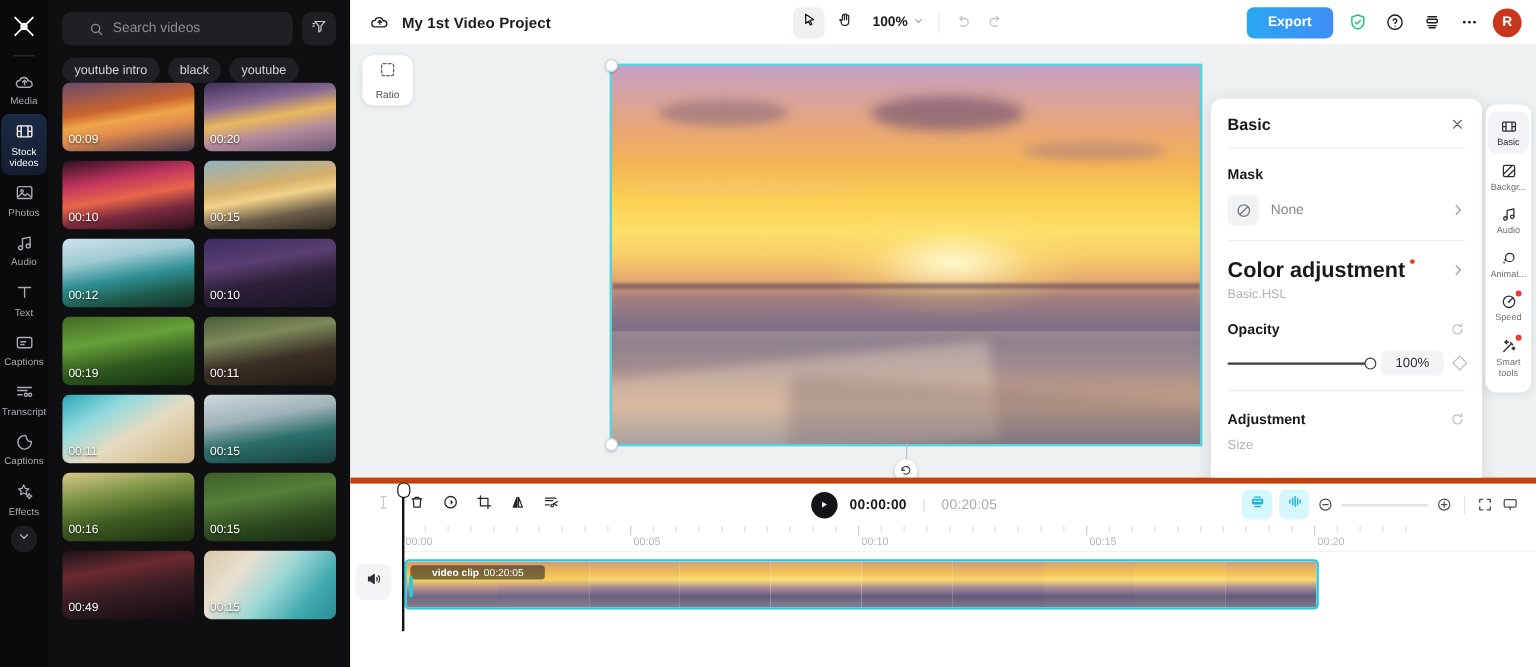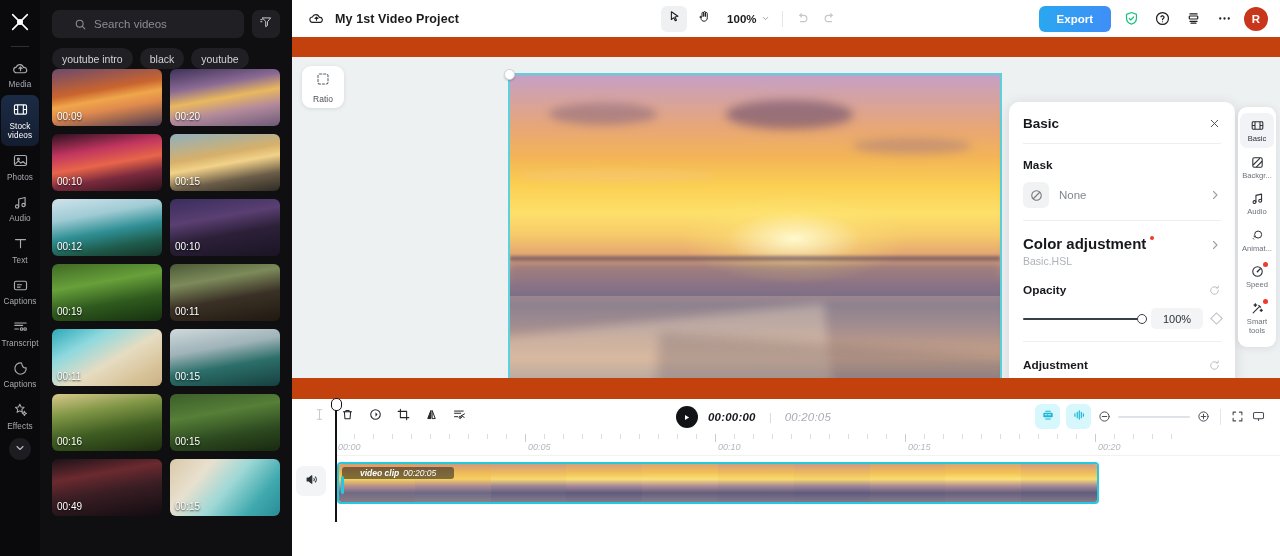--- a/index.html
+++ b/index.html
@@ -62,21 +62,21 @@
   .grid { display:grid; grid-template-columns: 1fr 1fr; gap: 8px; padding: 0 12px; }
   .thumb {
     position: relative; height: 57px; border-radius: 6px; overflow: hidden; cursor: pointer;
   }
   .thumb .dur {
     position: absolute; left: 5px; bottom: 4px; color:#fff; font-size: 10px;
     text-shadow: 0 1px 2px rgba(0,0,0,.8); font-weight: 500;
   }
 
   
-  .main { flex:1; height:556px; display:flex; flex-direction:column; background:#c2410c; position:relative;gap:20px; }
+  .main { flex:1; height:556px; display:flex; flex-direction:column; background:#fef9c3; position:relative; }
 
   
   .topbar { height: 37px; display:flex; align-items:center; padding: 0 12px 0 16px; gap: 10px; background:#fff; }
   .cloud-ico { color:#222; display:flex; }
   .proj-title { font-size: 12.5px; font-weight: bold; color:#1c1c1e; letter-spacing: .1px; }
   .topbar-center { flex:1; display:flex; align-items:center; justify-content:center; gap: 4px; }
   .tool-sq { width:26px; height:26px; border-radius:6px; display:flex; align-items:center; justify-content:center; cursor:pointer; color:#1c1c1e; }
   .tool-sq.sel { background:#eef0f2; }
   .zoomval { font-size:11.5px; color:#1c1c1e; font-weight:600; display:flex; align-items:center; gap:4px; cursor:pointer; margin-left:6px;}
   .vdiv { width:1px; height:16px; background:#e3e5e8; margin: 0 8px; }
@@ -126,21 +126,21 @@
   .pp-head { display:flex; align-items:center; justify-content:space-between; }
   .pp-title { font-size:13.5px; font-weight:bold; color:#16181d; }
   .pp-close { cursor:pointer; color:#4c5057; display:flex; }
   .pp-rule { height:1px; background:#eceef1; margin: 12px 0 0 0; }
   .pp-sec-title { font-size:11.8px; font-weight:bold; color:#16181d; margin-top:14px; }
   .mask-row { display:flex; align-items:center; gap:10px; margin-top:10px; cursor:pointer; }
   .mask-sq { width:26px;height:26px;border-radius:6px;background:#f0f2f4;display:flex;align-items:center;justify-content:center;color:#73777e;}
   .mask-lbl { font-size:11.5px; color:#83878e; flex:1; }
   .chev { color:#9ca0a7; display:flex; }
   .ca-row { display:flex; align-items:flex-start; justify-content:space-between; margin-top:14px; cursor:pointer;}
-  .ca-title { font-size:15px; font-weight:bold; color:#16181d; display:flex; align-items:flex-start; gap:4px;}
+  .ca-title { font-size:18px; font-weight:bold; color:#16181d; display:flex; align-items:flex-start; gap:4px;}
   .reddot { width:4px;height:4px;border-radius:50%;background:#f0392b; display:inline-block; margin-top:1px;}
   .ca-sub { font-size:10.5px; color:#aeb2b9; margin-top:3px; }
   .op-head { display:flex; align-items:center; justify-content:space-between; margin-top:16px; }
   .reset-ico { color:#b9bdc4; cursor:pointer; display:flex; }
   .slider-row { display:flex; align-items:center; gap:9px; margin-top:11px; }
   .track { flex:1; height:2px; background:#dfe2e6; border-radius:2px; position:relative; }
   .track .fill { position:absolute; left:0; top:0; height:2px; width:100%; background:#3a3f47; border-radius:2px; }
   .track .knob { position:absolute; right:-5px; top:-4px; width:10px;height:10px;border-radius:50%;background:#fff;border:1.4px solid #3a3f47; cursor:pointer;}
   .numbox { width:52px; height:21px; border-radius:5px; background:#f2f4f6; display:flex; align-items:center; justify-content:center; font-size:11px; color:#2c3038; cursor:pointer;}
   .diamond { width:9px;height:9px;border:1.3px solid #b9bdc4; transform:rotate(45deg); cursor:pointer; }
@@ -154,21 +154,21 @@
     padding: 6px 0 8px; display:flex; flex-direction:column; align-items:center; gap:2px; z-index:7;
   }
   .pr-item { width:34px; padding:5px 0 4px; border-radius:7px; display:flex; flex-direction:column; align-items:center; gap:2px; cursor:pointer; position:relative; }
   .pr-item.active { background:#f1f3f6; }
   .pr-item .ico { color:#2b2e34; display:flex; }
   .pr-item .lbl { font-size:7.6px; color:#6c7077; line-height:8.6px; text-align:center; }
   .pr-item.active .lbl { color:#2b2e34; }
   .pr-badge { position:absolute; right:6px; top:3px; width:5px;height:5px;border-radius:50%;background:#f0392b; }
 
   
-  .timeline { height: 158px; background:#fff; border-top:1px solid #c2410c; position:relative;font-style:italic; }
+  .timeline { height: 158px; background:#fff; border-top:5px solid #c2410c; position:relative; }
   .tl-tools { height:35px; display:flex; align-items:center; padding: 0 14px; gap: 2px; }
   .tt { width:26px;height:26px;border-radius:6px;display:flex;align-items:center;justify-content:center;cursor:pointer;color:#23262b;}
   .tt.dim { color:#c7cad0; }
   .tl-center { flex:1; display:flex; align-items:center; justify-content:center; gap:10px; }
   .play-btn { width:22px;height:22px;border-radius:50%;background:#111317;display:flex;align-items:center;justify-content:center;cursor:pointer;}
   .time-cur { font-size:11.5px; font-weight:bold; color:#15181d; letter-spacing:.2px;}
   .time-sep { color:#d5d8dd; font-size:11.5px; margin:0 3px;}
   .time-tot { font-size:11.5px; color:#a9adb4; letter-spacing:.2px;}
   .tl-right { display:flex; align-items:center; gap:6px; }
   .tgl { width:25px;height:25px;border-radius:6px;background:#d6f7fb;display:flex;align-items:center;justify-content:center;cursor:pointer;}

